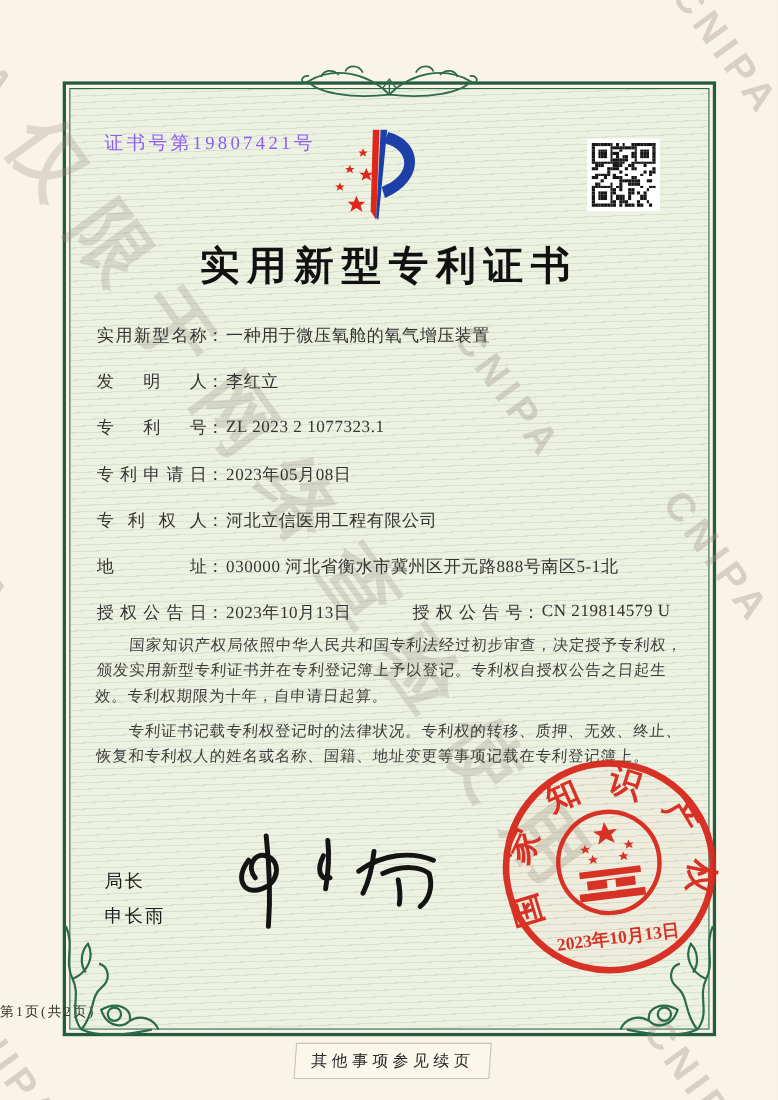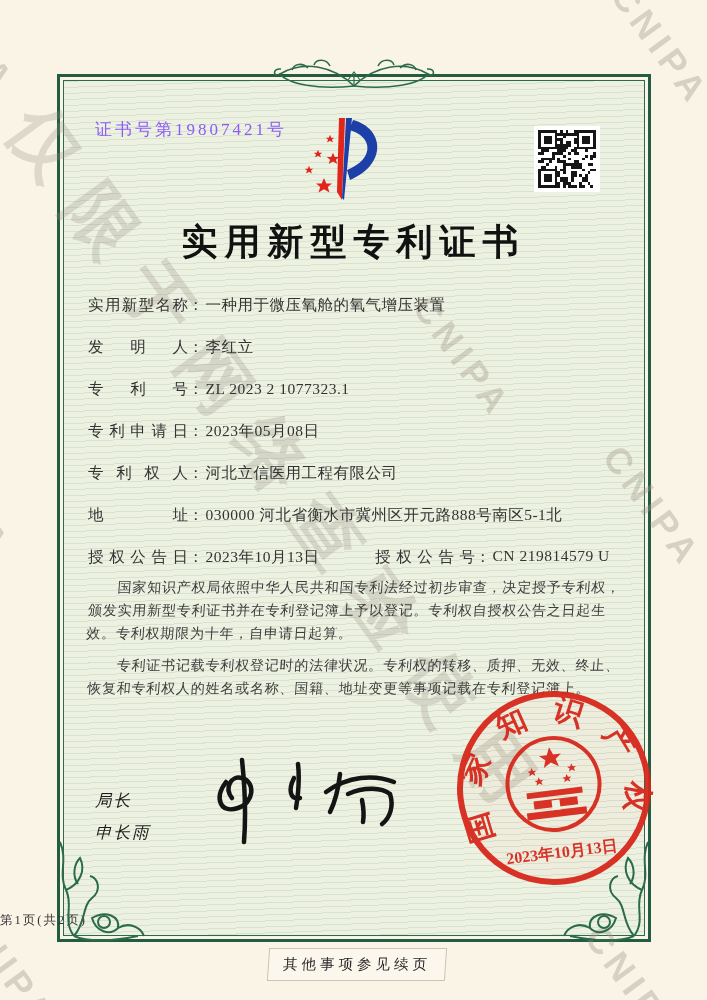--- a/index.html
+++ b/index.html
@@ -55,21 +55,21 @@
   .frow.double .pair{display:flex;}
   .frow.double .pair.first{width:287px;}
   
   .body-text{
     position:absolute;left:88px;top:576px;width:532px;z-index:4;
     font-size:14px;line-height:23px;color:#3d3d3d;letter-spacing:0.8px;
   }
   .body-text p{margin:0 0 9px 0;text-indent:2em;transform:skewX(-4deg);}
   
   .signer{position:absolute;left:95px;top:790px;z-index:4;font-size:16.5px;color:#1c1c1c;
-    font-family:"Liberation Sans","DejaVu Sans",sans-serif;font-style:italic;}
+    font-family:"Liberation Sans","DejaVu Sans",sans-serif;}
   .signer div{margin-bottom:10px;letter-spacing:2px;}
   .signature{position:absolute;left:198px;top:752px;z-index:5;}
   .seal{position:absolute;left:452px;top:686px;z-index:6;transform:rotate(-7deg);opacity:0.95;}
   
   .page-no{position:absolute;left:0;top:912px;width:707px;text-align:left;font-size:12.5px;color:#333;letter-spacing:2px;z-index:4;}
   .cont-note{
     position:absolute;left:268px;top:948px;z-index:4;
     font-size:14.5px;letter-spacing:4px;color:#2a2a2a;
     border:1px solid #c9c4b4;padding:6px 14px;background:rgba(255,255,255,0.25);
     transform:skewX(-4deg);

